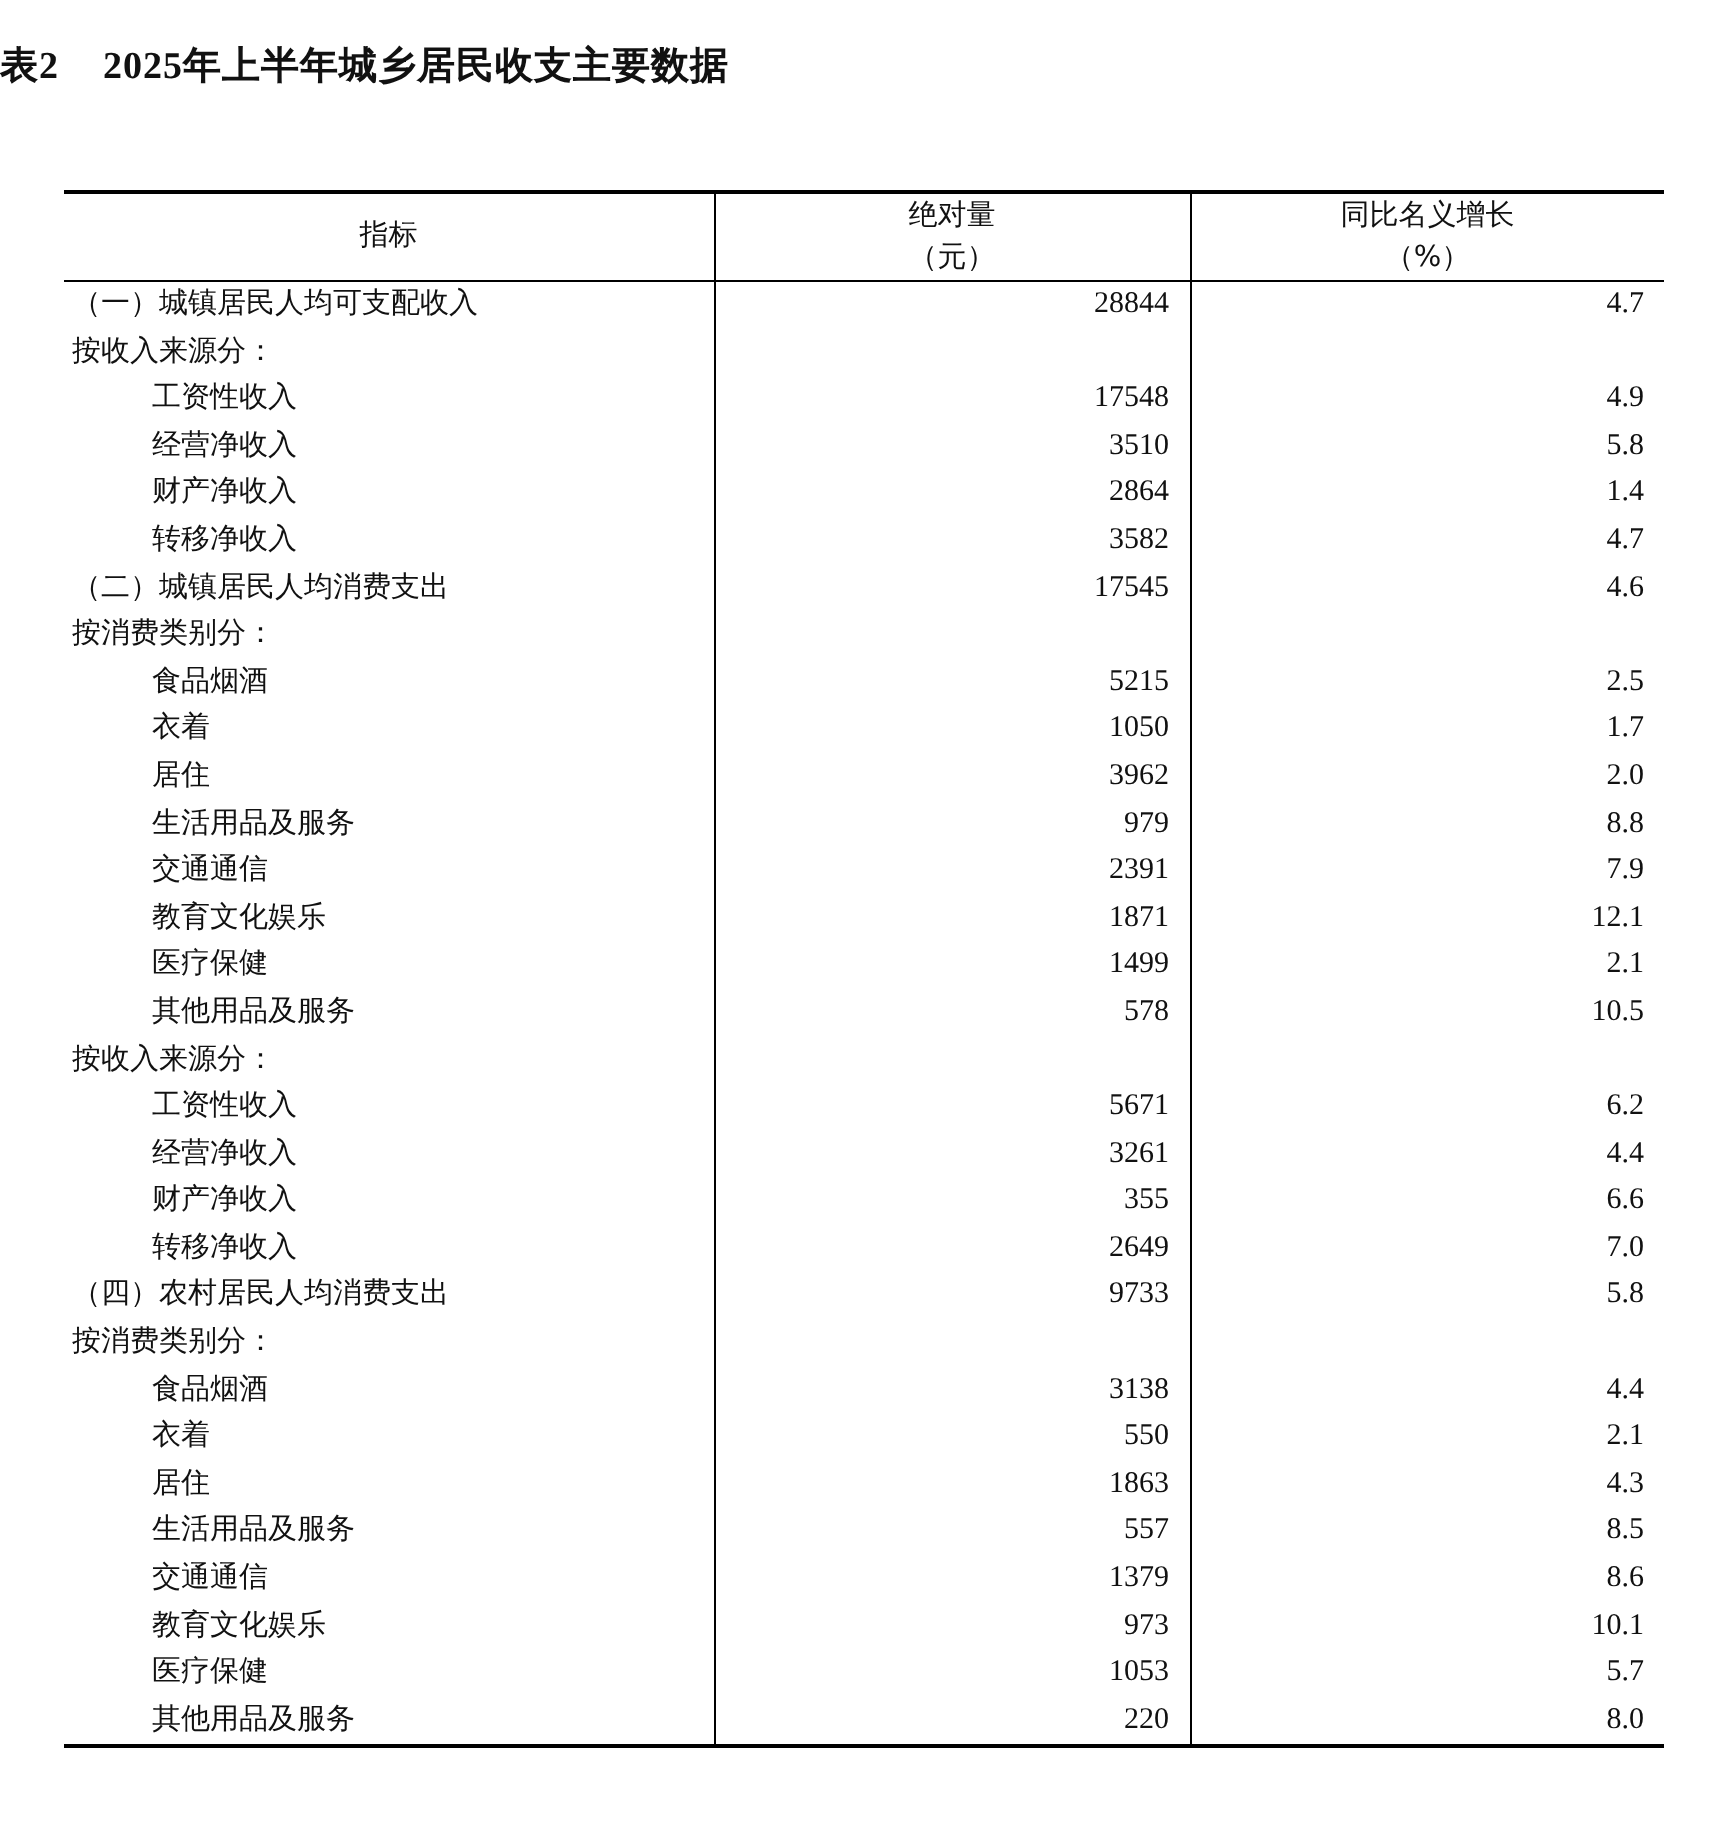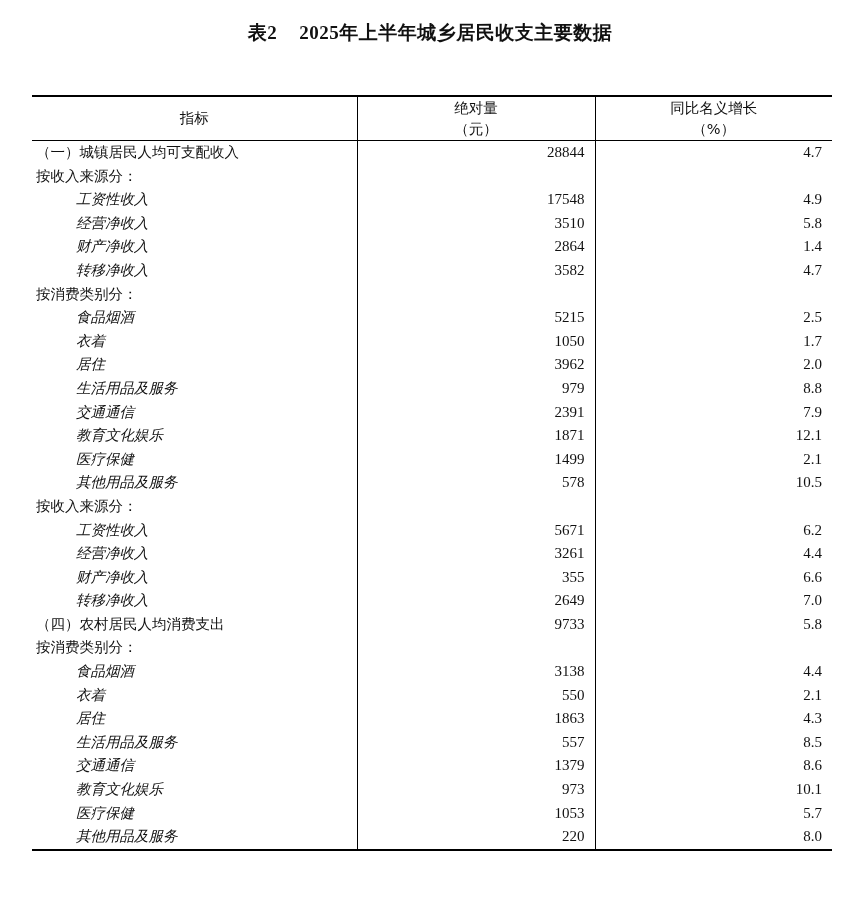--- a/index.html
+++ b/index.html
@@ -1,21 +1,21 @@
 <!DOCTYPE html>
 <html><head>
 <meta charset="utf-8">
 <style>
   html, body { margin: 0; padding: 0; background: #ffffff; }
   body {
     width: 860px; height: 915px; position: relative; overflow: hidden;
     font-family: "Liberation Serif", "DejaVu Serif", serif; color: #111;
   }
   .title {
-    position: absolute; top: 20px; left: 0; width: 860px; text-align: center;
+    position: absolute; top: 20px; left: 0; width: 860px; 
     font-size: 19px; font-weight: bold; letter-spacing: 0.5px;
   }
   .title .sep { display: inline-block; width: 22px; }
   table {
     position: absolute; top: 95px; left: 32px; width: 800px;
     border-collapse: collapse; table-layout: fixed;
     font-family: "DejaVu Sans", "Liberation Sans", sans-serif;
     font-size: 14.5px;
   }
   col.c1 { width: 325px; }
@@ -25,21 +25,21 @@
   thead th {
     font-weight: normal; height: 43px; padding: 0; line-height: 21px;
     vertical-align: middle; text-align: center;
   }
   tbody { border-bottom: 2.5px solid #000; }
   tbody td {
     height: 23.6px; padding: 0; line-height: 23.6px; white-space: nowrap;
   }
   th.c2, th.c3, td.c2, td.c3 { border-left: 1px solid #000; }
   td.c1 { padding-left: 4px; }
-  td.c1.lvl1 { padding-left: 44px; font-style: italic; }
+  td.c1.lvl1 { padding-left: 44px; }
   td.c2, td.c3 {
     text-align: right; padding-right: 10px;
     font-family: "Liberation Serif", "DejaVu Serif", serif; font-size: 15px;
   }
 </style>
 </head>
 <body>
 
 <div class="title">
   <span>表2</span><span class="sep"></span><span>2025年上半年城乡居民收支主要数据</span>
@@ -89,20 +89,25 @@
         <td class="c1 lvl1">财产净收入</td>
         <td class="c2">2864</td>
         <td class="c3">1.4</td>
       </tr>
       <tr>
         <td class="c1 lvl1">转移净收入</td>
         <td class="c2">3582</td>
         <td class="c3">4.7</td>
       </tr>
       <tr>
+        <td class="c1">（二）城镇居民人均消费支出</td>
+        <td class="c2">17545</td>
+        <td class="c3">4.6</td>
+      </tr>
+      <tr>
         <td class="c1">按消费类别分：</td>
         <td class="c2"></td>
         <td class="c3"></td>
       </tr>
       <tr>
         <td class="c1 lvl1">食品烟酒</td>
         <td class="c2">5215</td>
         <td class="c3">2.5</td>
       </tr>
       <tr>

